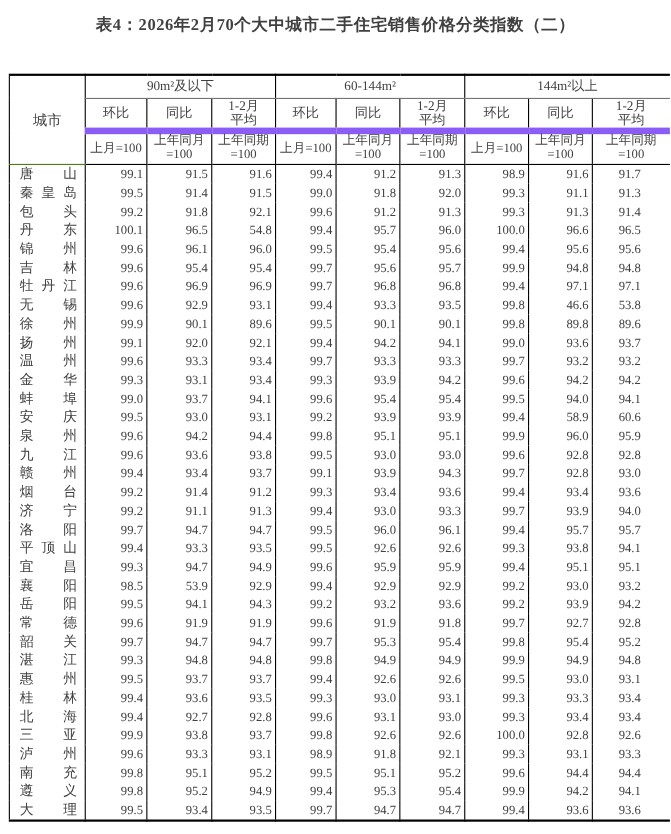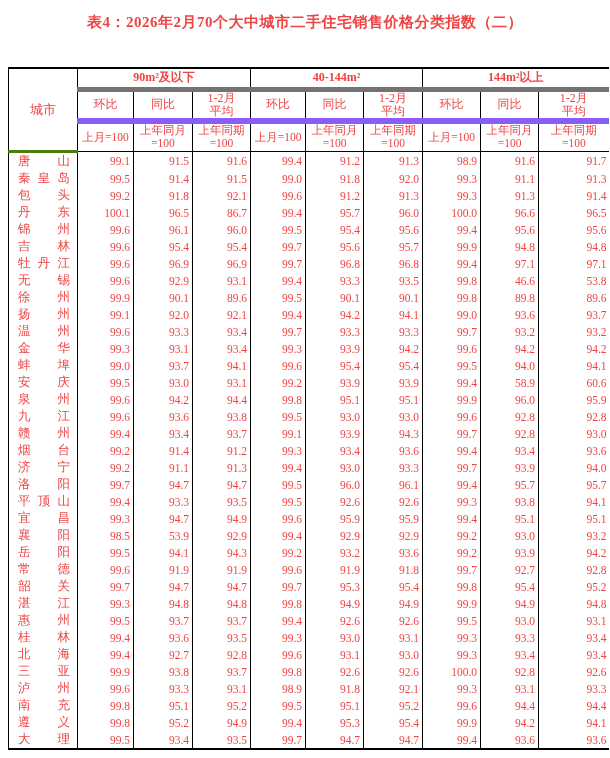--- a/index.html
+++ b/index.html
@@ -1,53 +1,53 @@
 <!DOCTYPE html>
 <html><head>
 <meta charset="utf-8">
 <style>
   html,body { margin:0; padding:0; background:#fff; }
   .page {
     position:relative; width:610px; height:758px; background:#ffffff;
-    font-family:"Liberation Serif","DejaVu Serif",serif; color:#ef4444;
+    font-family:"Liberation Serif","DejaVu Serif",serif; color:#404040;
     overflow:hidden;
   }
   .title {
     position:absolute; top:13px; left:0; width:610px;
     text-align:center; font-weight:bold; font-size:15px; letter-spacing:0.5px;
     white-space:nowrap;
   }
   table.idx {
     position:absolute; top:67px; left:8px; width:600px;
     border-collapse:collapse; table-layout:fixed;
     border-style:solid; border-color:#000; border-width:2px 0 2px 1px;
   }
   th, td { margin:0; padding:0; }
   thead th {
     font-weight:normal; font-size:12px; text-align:center; vertical-align:middle;
     border-left:1px solid #000; line-height:13px; white-space:pre-line;
   }
   tr.group-row { height:21px; }
   tr.metric-row { height:29px; }
   tr.basis-row { height:31px; }
-  th.city-head { border-left:none; border-bottom:3px solid #4d7c0f; font-size:13px;margin-left:20px; }
-  tr.group-row th.grp { border-bottom:5px solid #737373;font-weight:bold; }
+  th.city-head { border-left:none; border-bottom:1px solid #4d7c0f; font-size:13px;margin-left:20px; }
+  tr.group-row th.grp { border-bottom:1px solid #737373; }
   tr.metric-row th { border-bottom:6px solid #8b5cf6; }
   tr.basis-row th { border-bottom:1px solid #000; font-size:11.5px; }
   tbody tr { height:16.85px; }
   tbody td {
     border-left:1px solid #000; font-size:11.5px; vertical-align:middle;
   }
   tbody td.city { border-left:none; font-size:12.5px; }
   .city-just {
     display:flex; justify-content:space-between;
     padding:0 7px 0 9px;
   }
   tbody td.val { text-align:right; padding-right:3px; }
-  tbody td.val.last { padding-right:2px; }
+  tbody td.val.last { padding-right:26px; }
 </style>
 </head>
 <body>
 
 <div class="page">
   <div class="title">表4：2026年2月70个大中城市二手住宅销售价格分类指数（二）</div>
 
   <table class="idx">
     <colgroup>
       <col style="width:69px">
@@ -58,21 +58,21 @@
         <col style="width:58px">
         <col style="width:59px">
         <col style="width:58px">
       <col style="width:58px">
         <col style="width:70px">
     </colgroup>
     <thead>
       <tr class="group-row">
         <th class="city-head" rowspan="3">城市</th>
         <th class="grp" colspan="3">90m²及以下</th>
-        <th class="grp" colspan="3">40-144m²</th>
+        <th class="grp" colspan="3">60-144m²</th>
         <th class="grp" colspan="3">144m²以上</th>
       </tr>
       <tr class="metric-row">
         <th>环比</th>
         <th>同比</th>
         <th>1-2月
 平均</th>
         <th>环比</th>
         <th>同比</th>
         <th>1-2月
@@ -155,21 +155,21 @@
         </tr>
         <tr>
           <td class="city">
             <span class="city-just">
               <span>丹</span>
               <span>东</span>
             </span>
           </td>
           <td class="val">100.1</td>
           <td class="val">96.5</td>
-          <td class="val">86.7</td>
+          <td class="val">54.8</td>
           <td class="val">99.4</td>
           <td class="val">95.7</td>
           <td class="val">96.0</td>
           <td class="val">100.0</td>
           <td class="val">96.6</td>
           <td class="val last">96.5</td>
         </tr>
         <tr>
           <td class="city">
             <span class="city-just">

